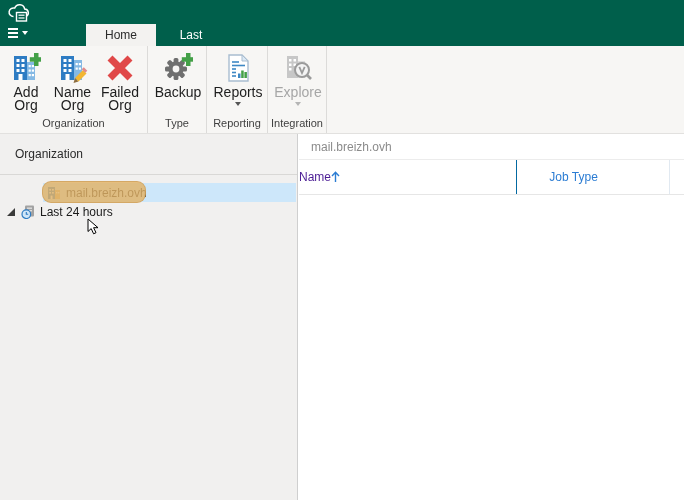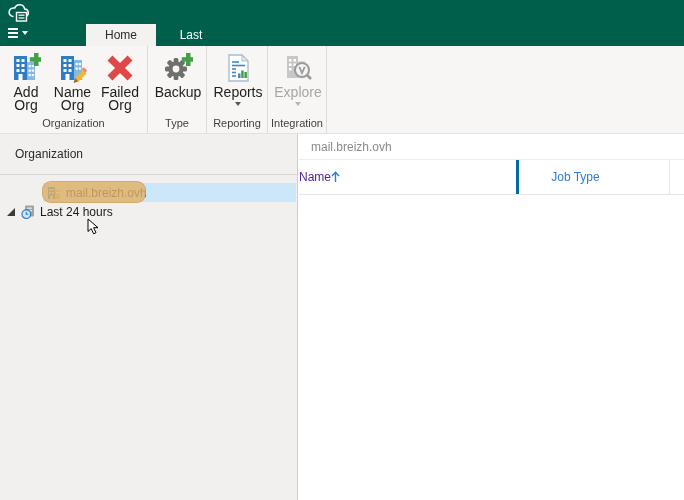--- a/index.html
+++ b/index.html
@@ -54,21 +54,21 @@
                background:rgba(226,178,103,0.82); border:1px solid rgba(198,150,78,0.55); z-index:2; }
   .mouse-cursor { position:absolute; left:87px; top:84px; z-index:3; }
 
   
   .main { position:absolute; left:299px; top:134px; width:385px; height:366px; background:#fff; }
   .main-title { height:26px; border-bottom:1px solid #ececec; display:flex; align-items:center;
                 padding-left:12px; font-size:12px; color:#8b8b8b; }
   .cols { height:35px; border-bottom:1px solid #e6e6e6; display:flex; }
   .col { display:flex; align-items:center; font-size:12px; }
   .col-name { width:241px; color:#4c1d95; }
-  .col-job { width:118px; padding-left:32px; color:#2b7cd3; border-left:3px solid #0369a1; }
+  .col-job { width:118px; padding-left:32px; color:#2b7cd3; border-left:1px solid #0369a1; }
   .col-status { flex:1; padding-left:14px; color:#b91c1c; border-left:1px solid #e1e9f1;
                 white-space:nowrap; overflow:hidden;margin-left:43px; }
 </style>
 </head>
 <body>
 
 <div class="window">
 
   <div class="titlebar">
     <svg class="app-icon" viewBox="0 0 26 21">

